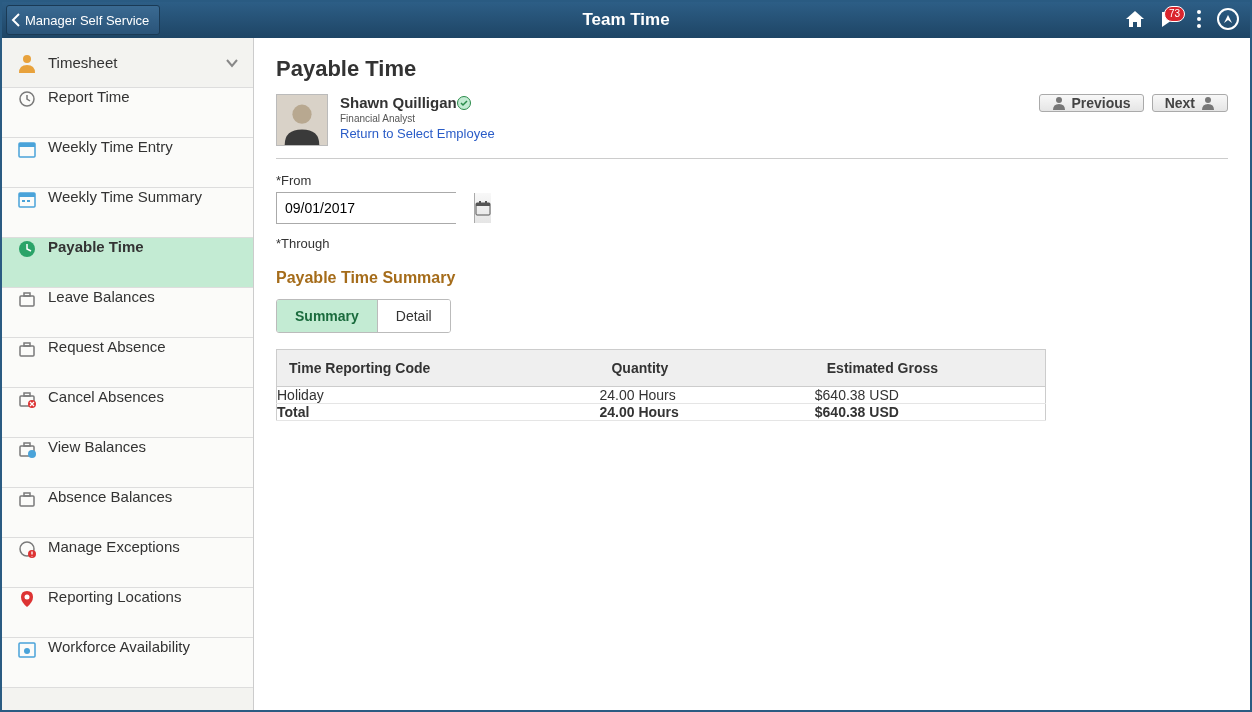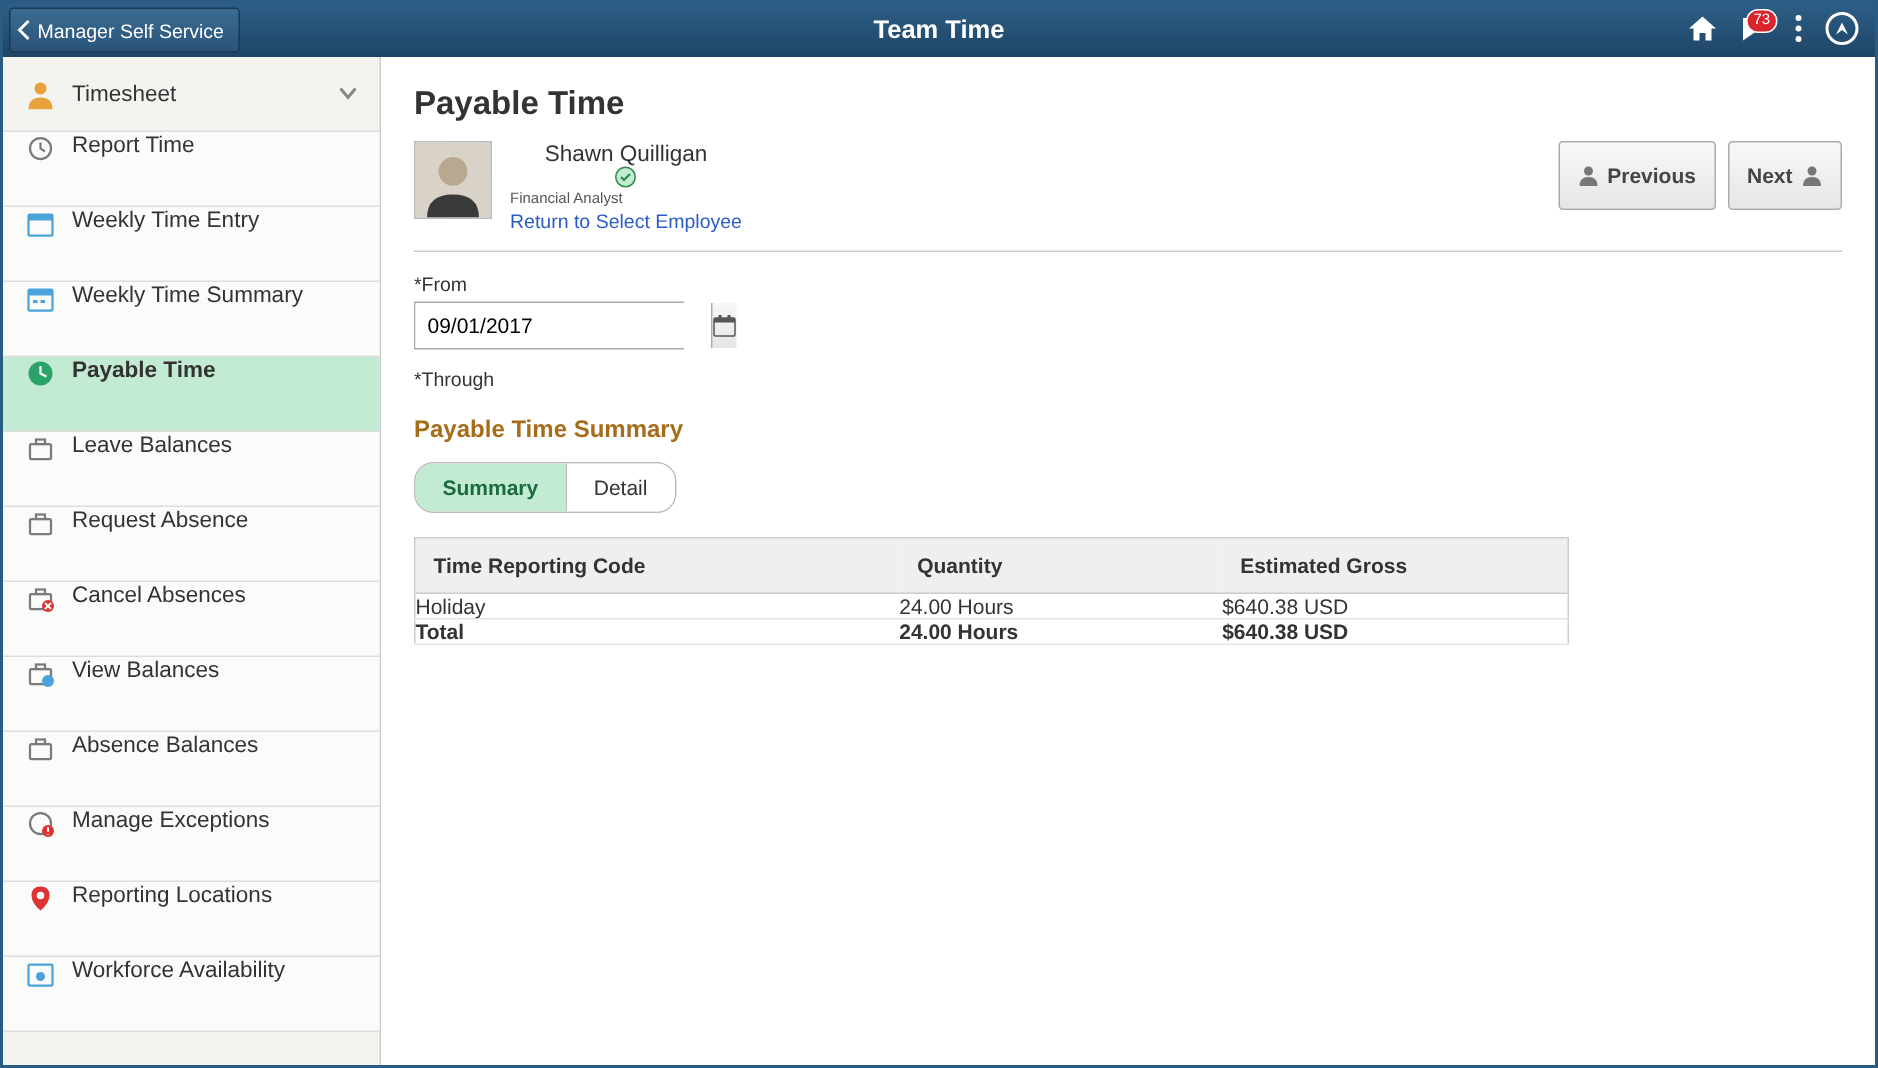--- a/index.html
+++ b/index.html
@@ -138,26 +138,25 @@
   .avatar {
     width: 52px;
     height: 52px;
     border: 1px solid #bbb;
     background: linear-gradient(135deg,#ddd 0%, #bbb 50%, #ccc 100%);
     margin-right: 12px;
     overflow: hidden;
     display:flex; align-items:center; justify-content:center;
   }
   .emp-info .emp-name {
-    font-weight: normal;
+    font-weight: bold;
     font-size: 15px;
     display: flex;
     align-items: center;
     gap: 0;
-    flex-direction: column;
   }
   .emp-info .emp-role {
     font-size: 10px;
     color: #555;
     margin-top: 2px;
   }
   .emp-info .emp-link {
     font-size: 13px;
     color: #2a5cc7;
     cursor: pointer;
@@ -165,21 +164,21 @@
   }
   .prevnext {
     margin-left: auto;
     display: flex;
     gap: 8px;
   }
   .pn-btn {
     display: flex;
     align-items: center;
     gap: 6px;
-    height: 46px;
+    height: 18px;
     padding: 0 12px;
     background: linear-gradient(#f8f8f8,#e5e5e5);
     border: 1px solid #aaa;
     border-radius: 3px;
     font-weight: bold;
     font-size: 14px;
     cursor: pointer;
     color: #444;
   }
   .field-group { margin-bottom: 12px; }
@@ -217,21 +216,21 @@
   .section-heading {
     color: #a56c1a;
     font-weight: bold;
     font-size: 16px;
     margin: 18px 0 12px;
   }
   .tabs {
     display: flex;
     border: 1px solid #bbb;
     width: fit-content;
-    border-radius: 13px;
+    border-radius: 3px;
     overflow: hidden;
     margin-bottom: 16px;
   }
   .tab {
     padding: 8px 18px;
     font-size: 14px;
     cursor: pointer;
     background: #fff;
   }
   .tab + .tab { border-left: 1px solid #bbb; }

